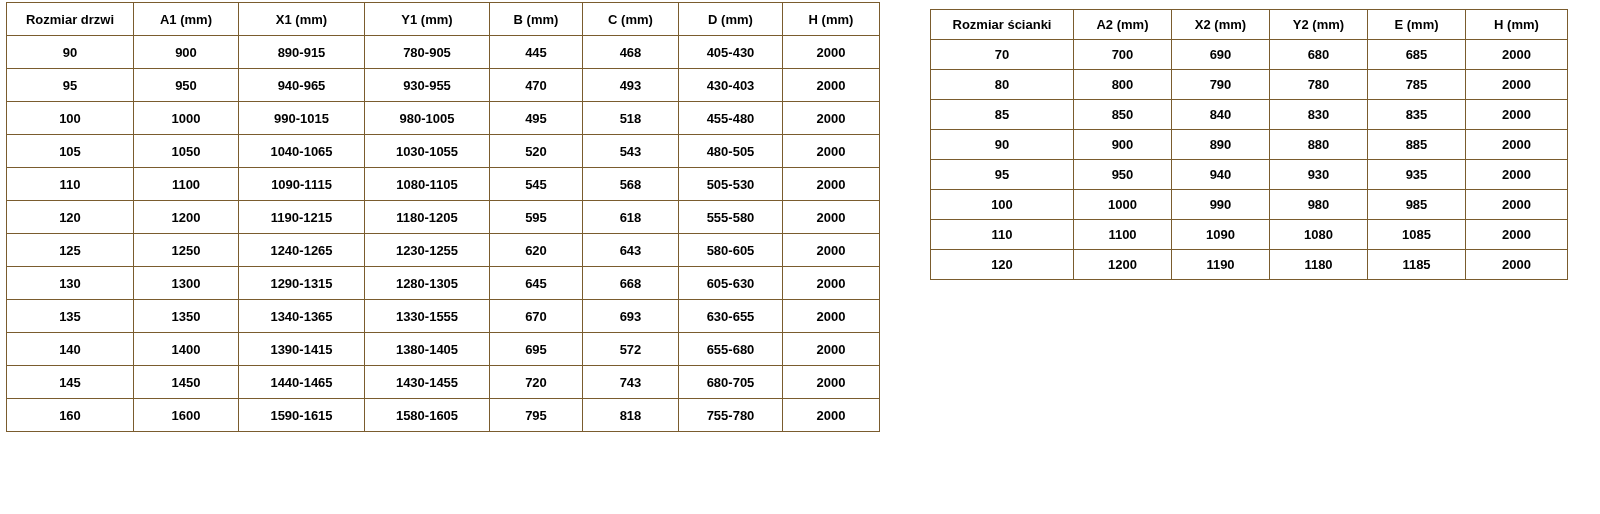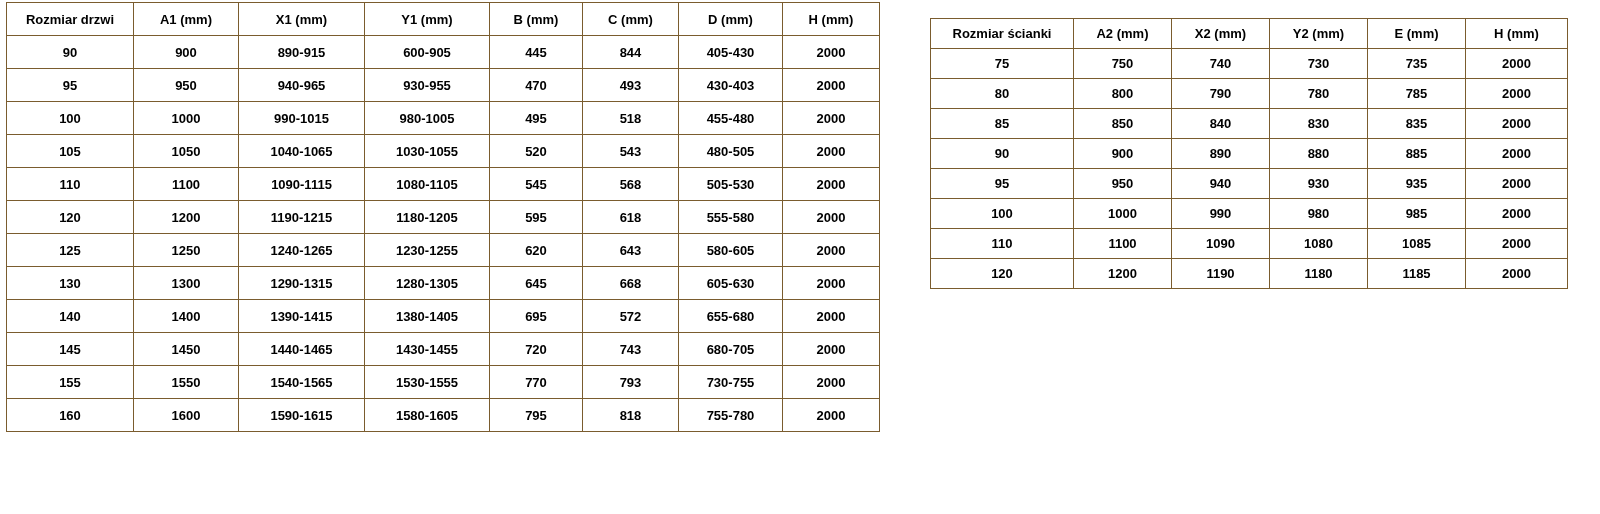--- a/index.html
+++ b/index.html
@@ -55,21 +55,21 @@
   #doors-table col.c3 { width: 125px; }
   #doors-table col.c4 { width: 93px; }
   #doors-table col.c5 { width: 96px; }
   #doors-table col.c6 { width: 104px; }
   #doors-table col.c7 { width: 97px; }
 
   
   #wall-table {
     position: absolute;
     left: 930px;
-    top: 18px;
+    top: 9px;
     width: 637px;
   }
   #wall-table tr { height: 29px; }
   #wall-table th, #wall-table td { height: 29px; }
   #wall-table col.w0 { width: 143px; }
   #wall-table col.w1 { width: 98px; }
   #wall-table col.w2 { width: 98px; }
   #wall-table col.w3 { width: 98px; }
   #wall-table col.w4 { width: 98px; }
   #wall-table col.w5 { width: 102px; }
@@ -100,23 +100,23 @@
         <th>C (mm)</th>
         <th>D (mm)</th>
         <th>H (mm)</th>
       </tr>
     </thead>
     <tbody>
       <tr>
         <td>90</td>
         <td>900</td>
         <td>890-915</td>
-        <td>600-905</td>
+        <td>780-905</td>
         <td>445</td>
-        <td>844</td>
+        <td>468</td>
         <td>405-430</td>
         <td>2000</td>
       </tr>
       <tr>
         <td>95</td>
         <td>950</td>
         <td>940-965</td>
         <td>930-955</td>
         <td>470</td>
         <td>493</td>
@@ -177,47 +177,47 @@
         <td>130</td>
         <td>1300</td>
         <td>1290-1315</td>
         <td>1280-1305</td>
         <td>645</td>
         <td>668</td>
         <td>605-630</td>
         <td>2000</td>
       </tr>
       <tr>
+        <td>135</td>
+        <td>1350</td>
+        <td>1340-1365</td>
+        <td>1330-1555</td>
+        <td>670</td>
+        <td>693</td>
+        <td>630-655</td>
+        <td>2000</td>
+      </tr>
+      <tr>
         <td>140</td>
         <td>1400</td>
         <td>1390-1415</td>
         <td>1380-1405</td>
         <td>695</td>
         <td>572</td>
         <td>655-680</td>
         <td>2000</td>
       </tr>
       <tr>
         <td>145</td>
         <td>1450</td>
         <td>1440-1465</td>
         <td>1430-1455</td>
         <td>720</td>
         <td>743</td>
         <td>680-705</td>
-        <td>2000</td>
-      </tr>
-      <tr>
-        <td>155</td>
-        <td>1550</td>
-        <td>1540-1565</td>
-        <td>1530-1555</td>
-        <td>770</td>
-        <td>793</td>
-        <td>730-755</td>
         <td>2000</td>
       </tr>
       <tr>
         <td>160</td>
         <td>1600</td>
         <td>1590-1615</td>
         <td>1580-1605</td>
         <td>795</td>
         <td>818</td>
         <td>755-780</td>
@@ -240,25 +240,25 @@
         <th>Rozmiar ścianki</th>
         <th>A2 (mm)</th>
         <th>X2 (mm)</th>
         <th>Y2 (mm)</th>
         <th>E (mm)</th>
         <th>H (mm)</th>
       </tr>
     </thead>
     <tbody>
       <tr>
-        <td>75</td>
-        <td>750</td>
-        <td>740</td>
-        <td>730</td>
-        <td>735</td>
+        <td>70</td>
+        <td>700</td>
+        <td>690</td>
+        <td>680</td>
+        <td>685</td>
         <td>2000</td>
       </tr>
       <tr>
         <td>80</td>
         <td>800</td>
         <td>790</td>
         <td>780</td>
         <td>785</td>
         <td>2000</td>
       </tr>

